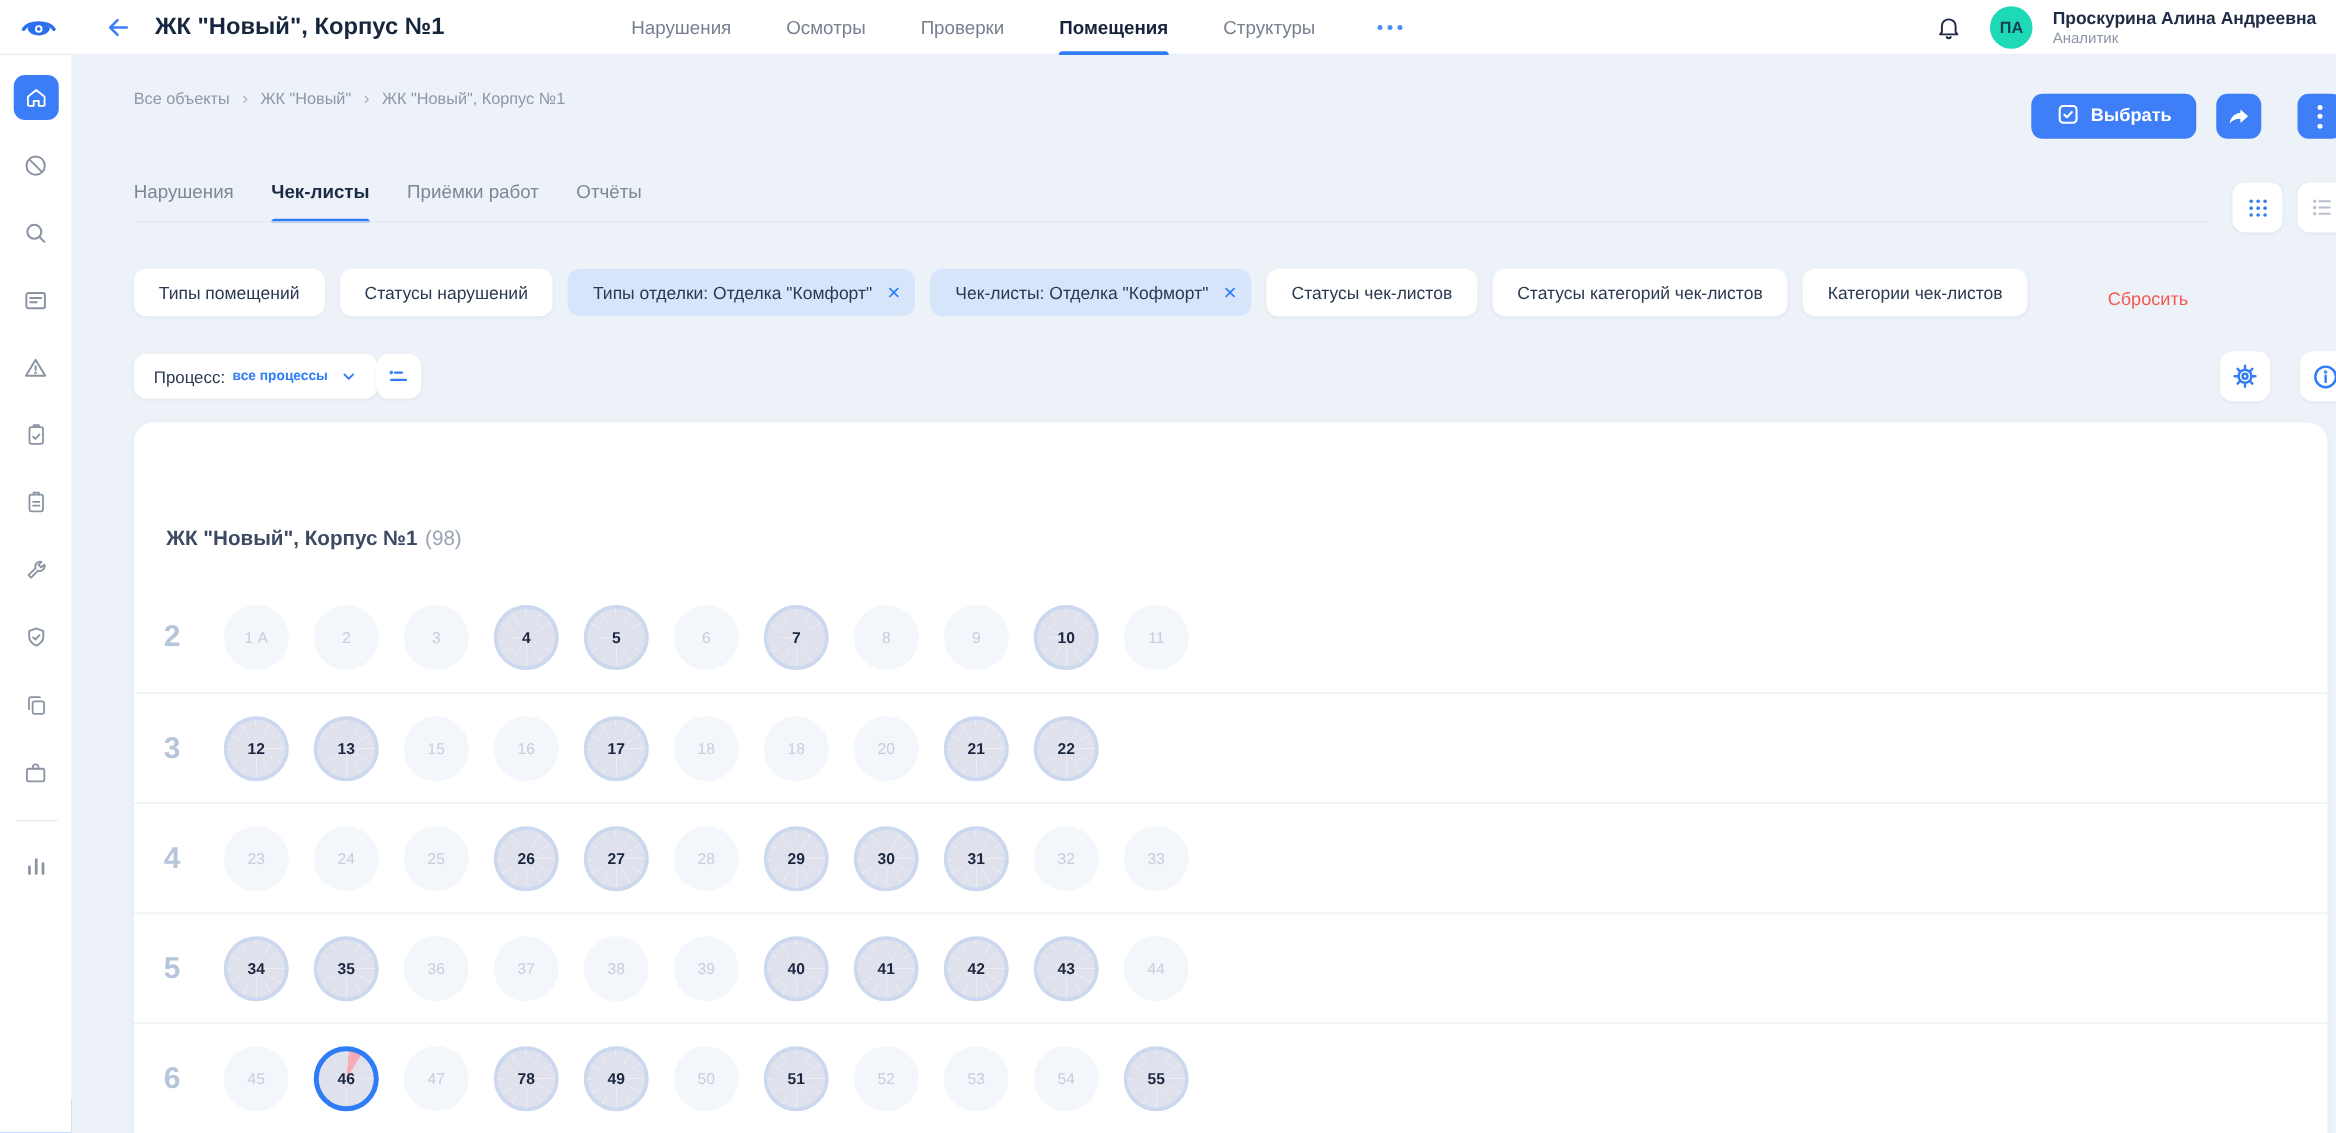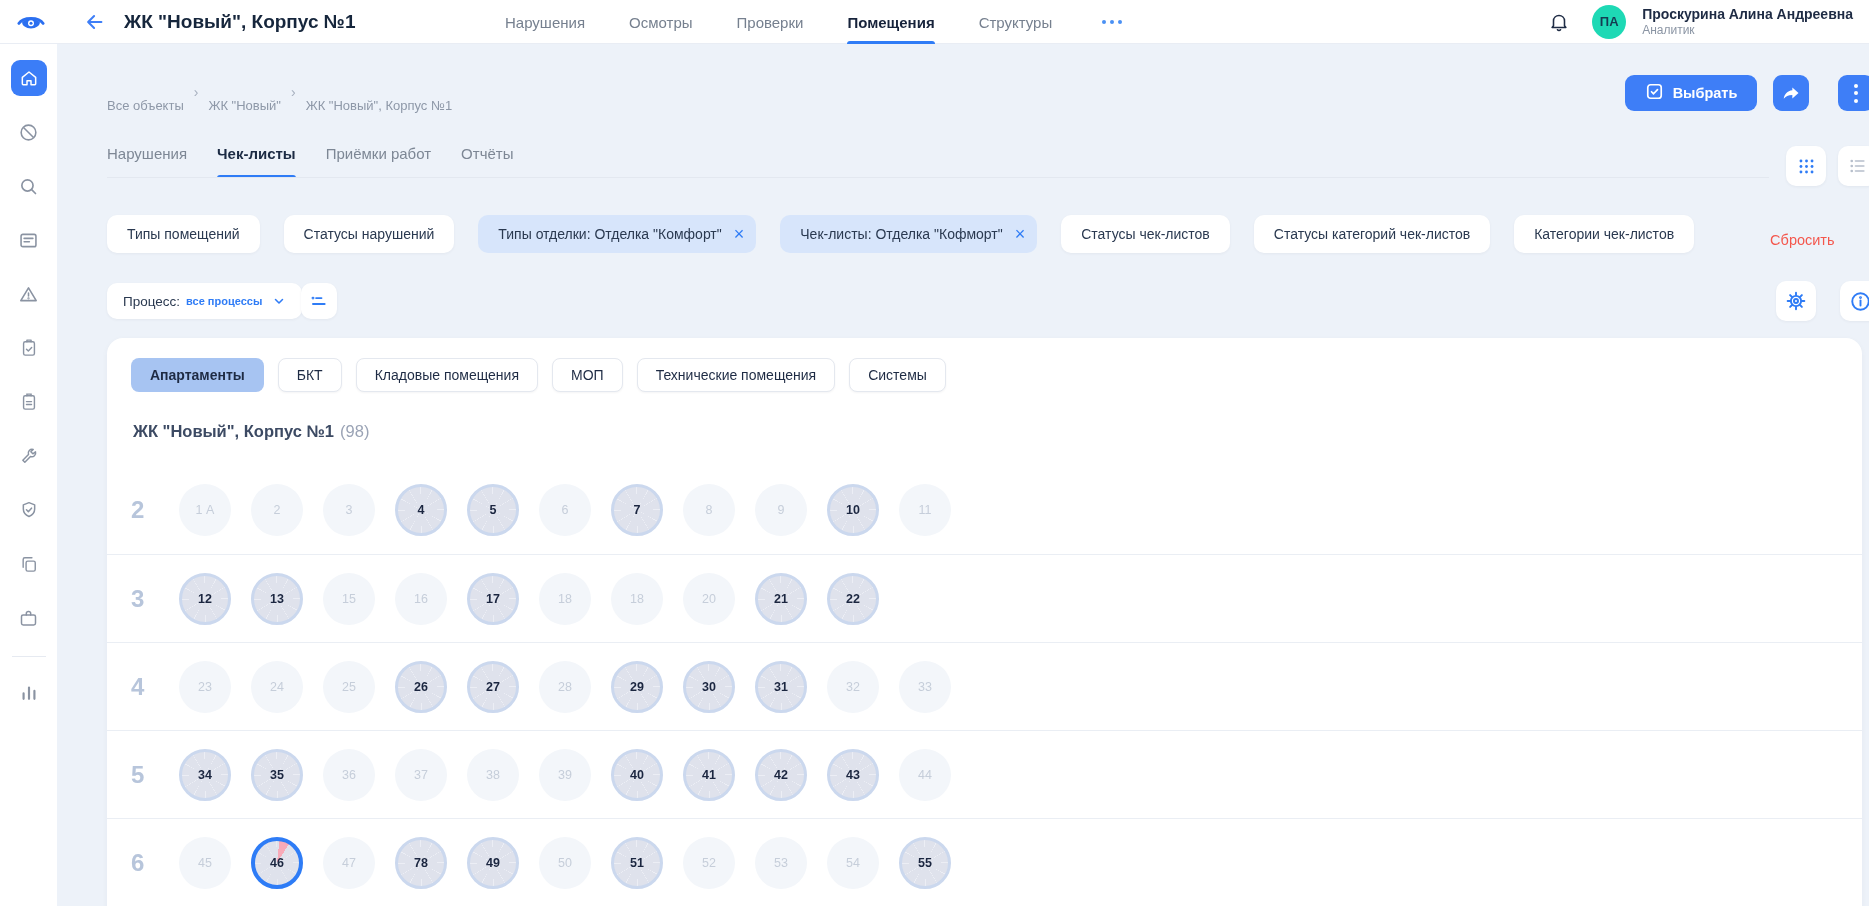--- a/index.html
+++ b/index.html
@@ -38,21 +38,21 @@
     display:flex; align-items:center; justify-content:center; color:#8A93A2; cursor:pointer; }
   .sb-item.active { background:#3B7DF7; color:#fff; }
   .sb-divider { width:34px; height:1px; background:#E6EAF1; margin:2px 0 18px; }
   .sb-bottom { position:absolute; bottom:0; left:0; width:57px; height:26px; background:#2E6EF5; }
 
   
   .content { position:absolute; top:44px; left:57px; right:0; bottom:0; }
 
   .breadcrumb { position:absolute; top:26px; left:50px; display:flex; gap:10px;
     align-items:center; font-size:13px; color:#8E98A8; }
-  .crumb { cursor:pointer; white-space:nowrap;margin-top:28px; }
+  .crumb { cursor:pointer; white-space:nowrap; }
   .crumb-sep { color:#A7B0BF; font-size:14px; }
 
   .btn-primary { position:absolute; top:31px; left:1568px; width:132px; height:36px;
     background:#3E7EF7; border-radius:9px; display:flex; align-items:center; justify-content:center;
     gap:9px; color:#fff; font-size:14.5px; font-weight:600; cursor:pointer; }
   .btn-square { position:absolute; top:31px; width:36px; height:36px; background:#3E7EF7;
     border-radius:9px; display:flex; align-items:center; justify-content:center; cursor:pointer; }
   .btn-share { left:1716px; }
   .btn-kebab { left:1781px; flex-direction:column; gap:3.5px; }
   .btn-kebab i { width:4px; height:4px; border-radius:50%; background:#fff; }
@@ -64,21 +64,21 @@
   .tab.active::after { content:""; position:absolute; left:0; right:0; bottom:0;
     height:3.5px; background:#2F7CF6; border-radius:3px 3px 0 0; }
   .tabs-line { position:absolute; top:133px; left:50px; width:1662px; height:1px; background:#E3E8F0; }
 
   .view-toggle { position:absolute; top:102px; width:40px; height:40px; background:#fff;
     border-radius:10px; display:flex; align-items:center; justify-content:center;
     cursor:pointer; box-shadow:0 1px 3px rgba(30,43,68,.06); }
   .vt-grid { left:1729px; }
   .vt-list { left:1781px; }
 
-  .chips-row { position:absolute; top:171px; left:50px; display:flex; gap:24px; align-items:center; }
+  .chips-row { position:absolute; top:171px; left:50px; display:flex; gap:12px; align-items:center; }
   .chip { height:38px; background:#fff; border-radius:10px; display:flex; align-items:center;
     padding:0 20px; font-size:14px; color:#2A3950; cursor:pointer; white-space:nowrap;
     box-shadow:0 1px 3px rgba(30,43,68,.05); }
   .chip.active { background:#D7E5FB; box-shadow:none; padding-right:12px; }
   .chip .x { margin-left:12px; color:#2F7CF6; font-size:18px; line-height:1; cursor:pointer; }
   .reset { margin-left:52px; font-size:14.5px; color:#F4574D; cursor:pointer; white-space:nowrap;margin-top:12px; }
 
   .process-pill { position:absolute; top:239px; left:50px; height:36px; background:#fff;
     border-radius:10px; display:flex; align-items:center; gap:6px; padding:0 16px;
     cursor:pointer; box-shadow:0 1px 3px rgba(30,43,68,.05); }
@@ -379,28 +379,20 @@
   </div>
   <div class="icon-btn info-btn">
     <svg viewBox="0 0 24 24" width="23" height="23" fill="none" stroke="#2F7CF6" stroke-width="2" stroke-linecap="round">
       <circle cx="12" cy="12" r="8.6"></circle>
         <path d="M12 11v5.2"></path>
         <circle cx="12" cy="7.9" r="0.5" fill="#2F7CF6"></circle>
     </svg>
   </div>
 
   <div class="card">
-    <div class="cats" id="cats">
-        <div class="cat active">Апартаменты</div>
-        <div class="cat">БКТ</div>
-        <div class="cat">Кладовые помещения</div>
-        <div class="cat">МОП</div>
-        <div class="cat">Технические помещения</div>
-        <div class="cat">Системы</div>
-      </div>
     <div class="bld-title">
       <span>ЖК "Новый", Корпус №1</span><span class="bld-count">(98)</span>
     </div>
     <div class="floors" id="floors">
         <div class="floor-row">
           <div class="floor-num">2</div>
           <div class="units">
             <div class="unit empty">
               <span>1 А</span>
             </div>

